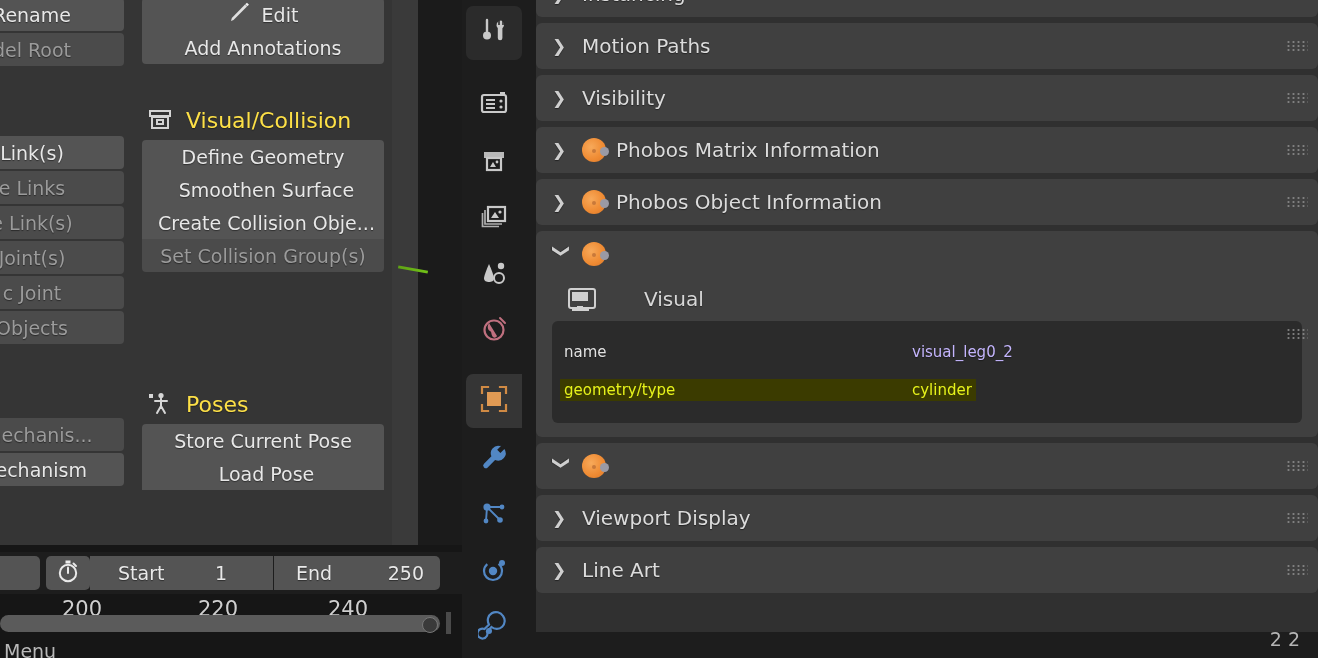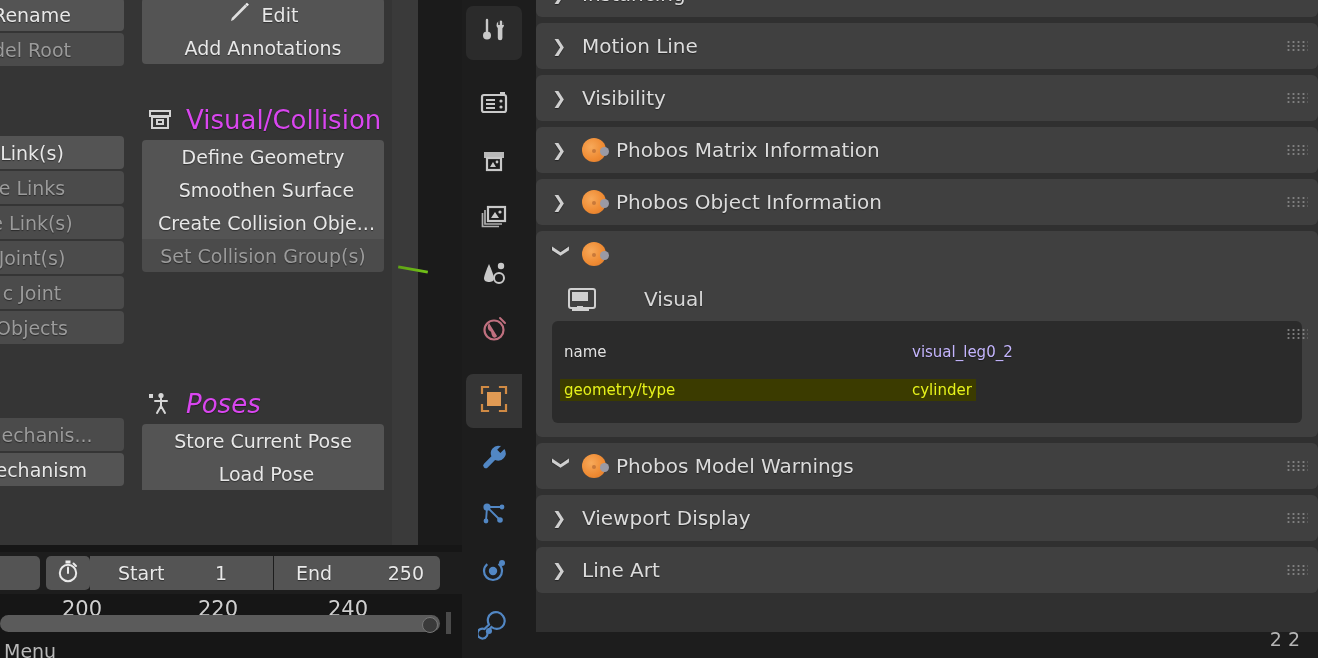--- a/index.html
+++ b/index.html
@@ -41,22 +41,22 @@
   }
   .pbtn.dim { color: #9b9b9b; background: #4b4b4b; }
   .pbtn.top { border-radius: 4px 4px 0 0; margin-bottom: 0;}
   .pbtn.mid { border-radius: 0; margin-bottom: 0; padding-left: 7px;}
   .pbtn.bot { border-radius: 0 0 4px 4px; }
   .pbtn .ic { margin-right: 10px; }
 
   .grp-head {
     display: flex; align-items: center;
     height: 40px;
-    color: #d946ef;
-    font-size: 26px;
+    color: #fde047;
+    font-size: 22px;
     padding-left: 2px;
     text-shadow: 0 1px 1px rgba(0,0,0,.4);
     text-align: right;
   }
   .grp-head .gicon { width: 32px; height: 26px; margin-right: 10px; display:flex; align-items:center; justify-content:center;}
 
   
   .viewport {
     position: absolute;
     left: 392px; top: 0;
@@ -304,21 +304,21 @@
             <rect x="10" y="12" width="6" height="4" fill="none" stroke="#d6d6d6" stroke-width="2"></rect>
           </svg>
         </span>
         <span>Visual/Collision</span>
       </div>
       <div class="pbtn top">Define Geometry</div>
       <div class="pbtn mid">Smoothen Surface</div>
       <div class="pbtn mid">Create Collision Obje...</div>
       <div class="pbtn bot dim">Set Collision Group(s)</div>
 
-      <div class="grp-head" style="margin-top:112px;font-style:italic;">
+      <div class="grp-head" style="margin-top:112px;">
         <span class="gicon">
           <svg width="26" height="26" viewBox="0 0 26 26">
             <rect x="2" y="3" width="4" height="4" fill="#d6d6d6"></rect>
             <circle cx="14" cy="4.5" r="2.6" fill="#d6d6d6"></circle>
             <path d="M14 7.5 L14 15 M8 10 L20 10 M14 15 L10 22 M14 15 L18 22" stroke="#d6d6d6" stroke-width="2" fill="none" stroke-linecap="round"></path>
           </svg>
         </span>
         <span>Poses</span>
       </div>
       <div class="pbtn top">Store Current Pose</div>
@@ -491,21 +491,21 @@
     <div class="panel" style="margin-top:-29px;">
       <div class="panel-head">
         <span class="chev">❯</span>
         <span>Instancing</span>
       </div>
     </div>
 
     <div class="panel">
       <div class="panel-head">
         <span class="chev">❯</span>
-        <span>Motion Line</span>
+        <span>Motion Paths</span>
       </div>
       <span class="grip"></span>
     </div>
 
     <div class="panel">
       <div class="panel-head">
         <span class="chev">❯</span>
         <span>Visibility</span>
       </div>
       <span class="grip"></span>
@@ -557,21 +557,20 @@
             <span class="prop-val hl">cylinder</span>
           </div>
         </div>
       </div>
     </div>
 
     <div class="panel">
       <div class="panel-head">
         <span class="chev" style="display: inline-block; transform: rotate(90deg);">❯</span>
         <span class="phobos-icon"></span>
-        <span>Phobos Model Warnings</span>
       </div>
       <span class="grip"></span>
     </div>
 
     <div class="panel">
       <div class="panel-head">
         <span class="chev">❯</span>
         <span>Viewport Display</span>
       </div>
       <span class="grip"></span>

